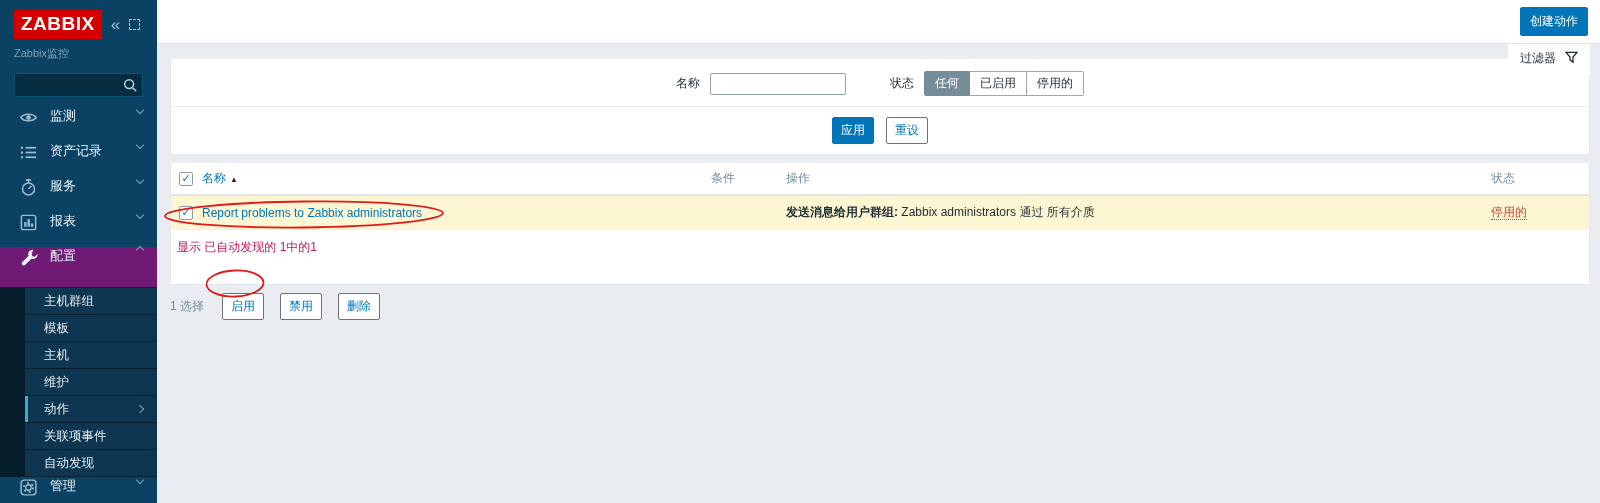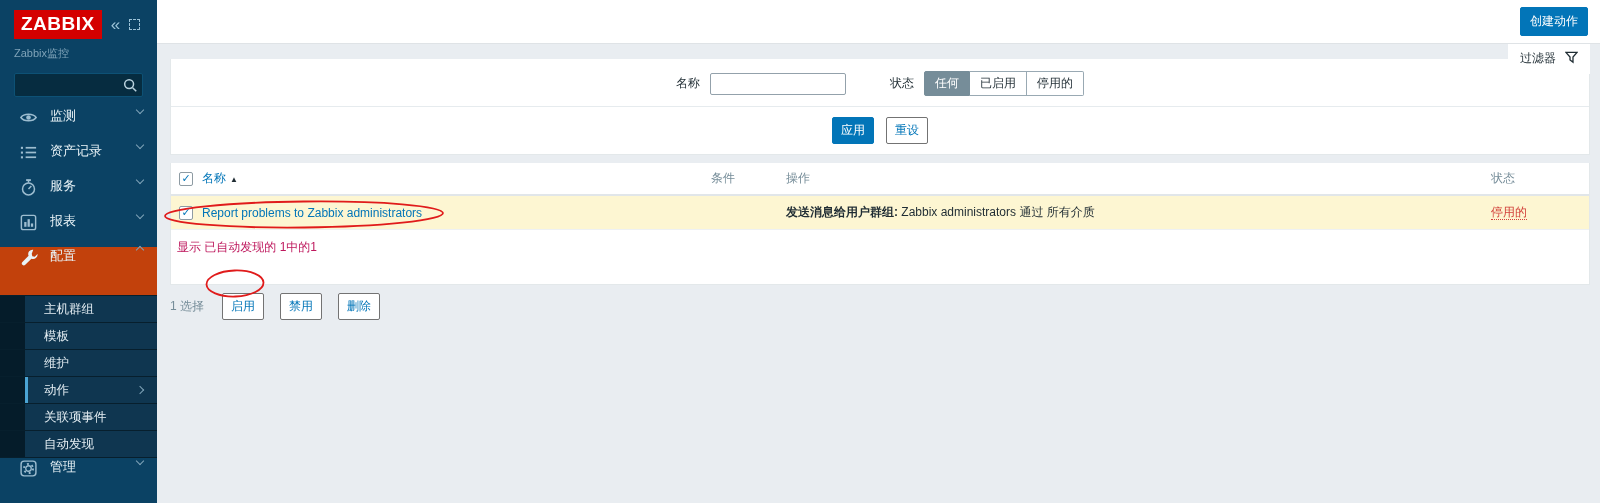--- a/index.html
+++ b/index.html
@@ -23,21 +23,21 @@
   .search input { width:100%; height:24px; background:#062c40; border:1px solid #0d5175; border-radius:2px; color:#cfe3ed; padding:0 26px 0 8px; outline:none; font-size:12px; }
   .search-ic { position:absolute; right:5px; top:4px; }
 
   .nav { margin-top:10px; display:flex; flex-direction:column; }
   .nav-item { height:35px; display:flex; align-items:flex-start; padding:0 14px 0 18px; gap:12px; font-size:13px; color:#e9f3f7; cursor:pointer; }
   .nav-item .ic { width:20px; height:20px; color:#9dbdd0; display:flex; align-items:center; justify-content:center; flex:none; }
   .chev { width:6px; height:6px; border-right:1.5px solid #7fa3b8; border-bottom:1.5px solid #7fa3b8; display:inline-block; flex:none; }
   .chev.down  { transform:rotate(45deg); margin-left:auto; }
   .chev.up    { transform:rotate(225deg); margin-left:auto; }
   .chev.right { transform:rotate(-45deg); margin-left:auto; }
-  .nav-item.expanded { background:#c2410c; height:48px; }
+  .nav-item.expanded { background:#701a75; height:40px; }
   .nav-item.expanded .ic { color:#e9f3f7; }
   .submenu { display:flex; flex-direction:column; }
   .submenu-item { height:27px; display:flex; align-items:center; padding:0 14px 0 44px; font-size:12.5px; color:#e4eef3; background:#0f3650; box-shadow:inset 25px 0 0 #051c2a; border-top:1px solid #071f2d; position:relative; cursor:pointer; }
   .submenu-item.selected::before { content:""; position:absolute; left:25px; top:0; bottom:0; width:3px; background:#4ba4d4; }
   .nav-item.admin { height:38px; border-top:1px solid #071f2d; }
 
   
   .main { flex:1; display:flex; flex-direction:column; background:#e9edf1; min-width:0; }
   .topbar { height:44px; background:#fff; display:flex; align-items:center; padding:0 12px 0 14px; border-bottom:1px solid #dfe3e6; flex:none; }
   .title-wrap { display:flex; align-items:center; gap:9px; border-bottom:1px dotted #8aa0ac; padding-bottom:3px; cursor:pointer; }
@@ -167,20 +167,23 @@
         <span>配置</span>
         <span class="chev up"></span>
       </div>
 
       <div class="submenu">
         <div class="submenu-item">
             <span>主机群组</span>
           </div>
         <div class="submenu-item">
             <span>模板</span>
+          </div>
+        <div class="submenu-item">
+            <span>主机</span>
           </div>
         <div class="submenu-item">
             <span>维护</span>
           </div>
         <div class="submenu-item selected">
             <span>动作</span>
             <span class="chev right"></span>
           </div>
         <div class="submenu-item">
             <span>关联项事件</span>

